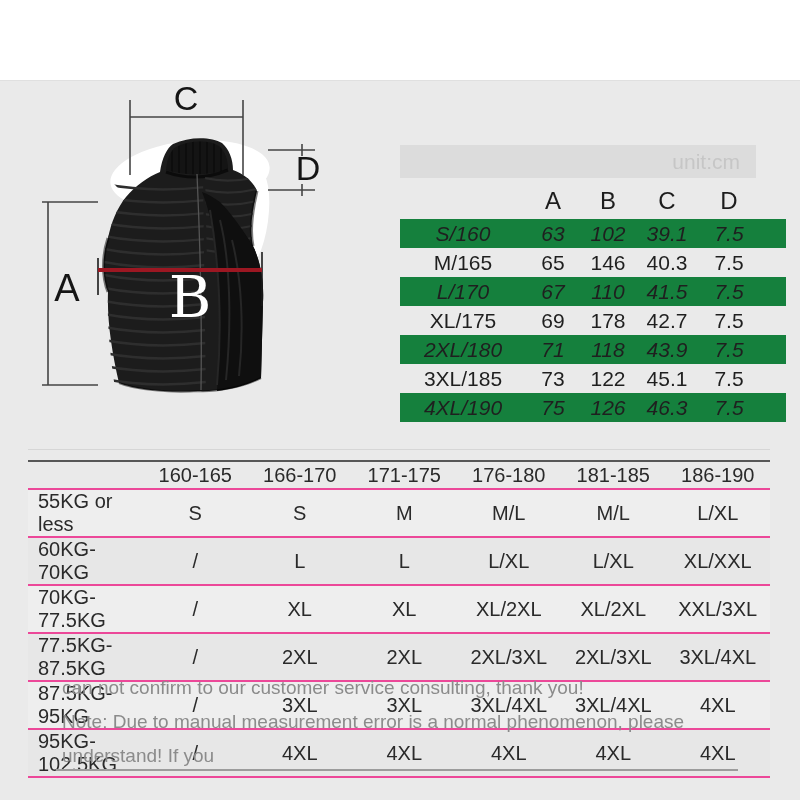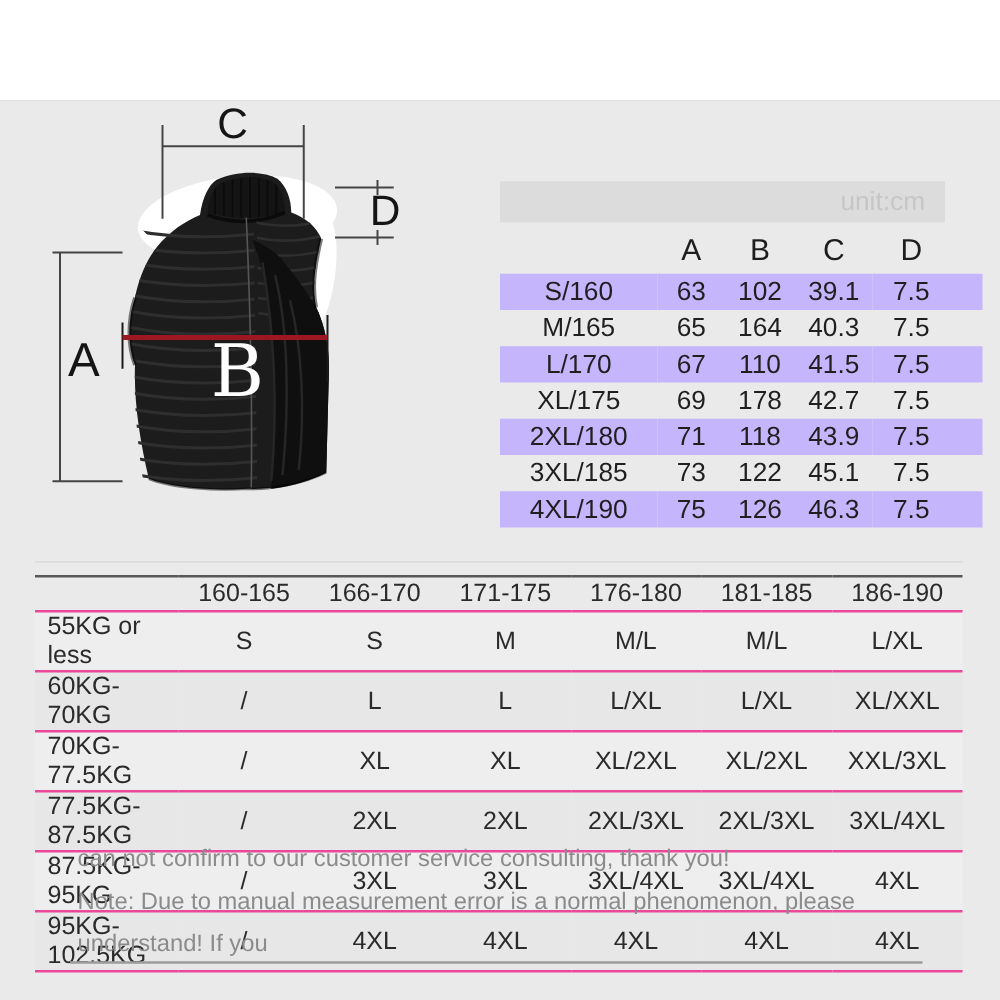--- a/index.html
+++ b/index.html
@@ -12,21 +12,21 @@
   .dim-line{stroke:#454545;stroke-width:1.6;fill:none;}
   .dim-label{fill:#151515;font-family:"Liberation Sans",sans-serif;}
 
   
   .size-panel{position:absolute;left:400px;top:145px;width:386px;}
   .unit-bar{width:356px;height:33px;background:#dcdcdc;color:#c6c6c6;font-size:21px;
             line-height:33px;text-align:right;padding-right:16px;box-sizing:border-box;}
   .size-table{width:386px;border-collapse:collapse;table-layout:fixed;margin-top:4px;}
   .size-table th{height:37px;font-size:24px;font-weight:normal;color:#1d1d1d;text-align:center;padding:0;}
   .size-table td{height:29px;font-size:21px;color:#1f1f1f;text-align:center;padding:0;}
-  .size-table tr.stripe{background:#c4b5fd;}
+  .size-table tr.stripe{background:#15803d;font-style:italic;}
 
   
   .fit-panel{position:absolute;left:28px;top:449px;width:742px;border-top:1px solid #d6d6d6;}
   .fit-table{width:742px;border-collapse:collapse;table-layout:fixed;margin-top:10px;
              border-top:2px solid #575757;font-size:20px;color:#2a2a2a;}
   .fit-table tr{border-bottom:2px solid #ec4899;}
   .fit-table th{height:26px;font-weight:normal;text-align:center;padding:0;font-size:20px;}
   .fit-table td{height:25px;text-align:center;padding:0;}
   .fit-table td.wlabel{text-align:left;padding-left:10px;margin-top:40px;}
   .fit-table tbody tr:nth-child(odd){background:#eeeeee;}
@@ -178,21 +178,21 @@
             <td>S/160</td>
             <td>63</td>
             <td>102</td>
             <td>39.1</td>
             <td>7.5</td>
             <td></td>
           </tr>
           <tr>
             <td>M/165</td>
             <td>65</td>
-            <td>164</td>
+            <td>146</td>
             <td>40.3</td>
             <td>7.5</td>
             <td></td>
           </tr>
           <tr class="stripe">
             <td>L/170</td>
             <td>67</td>
             <td>110</td>
             <td>41.5</td>
             <td>7.5</td>

